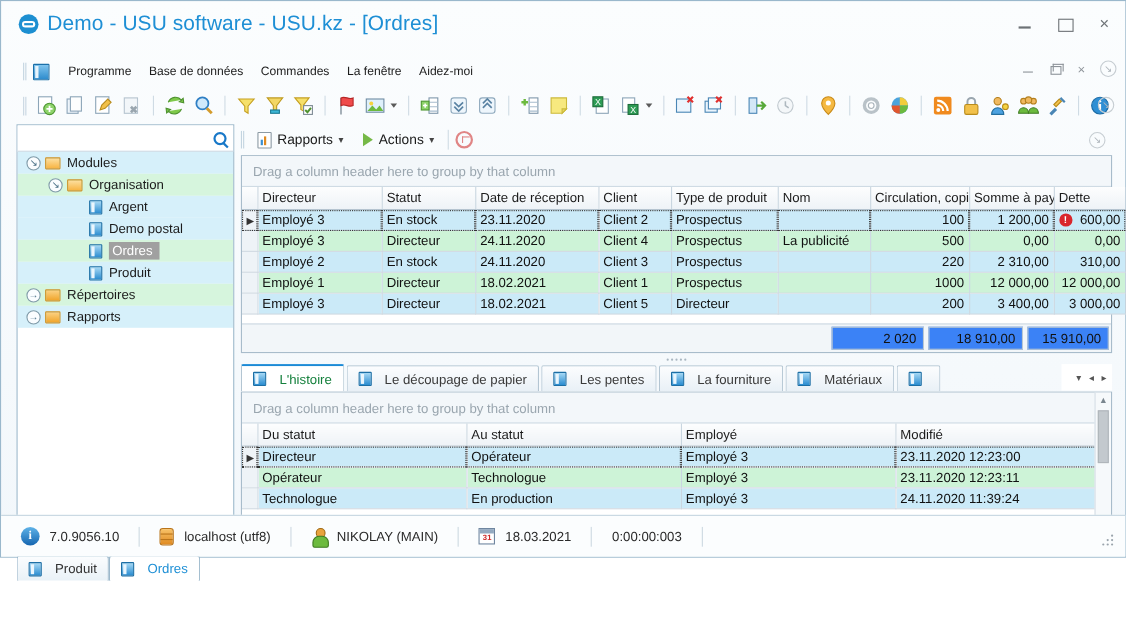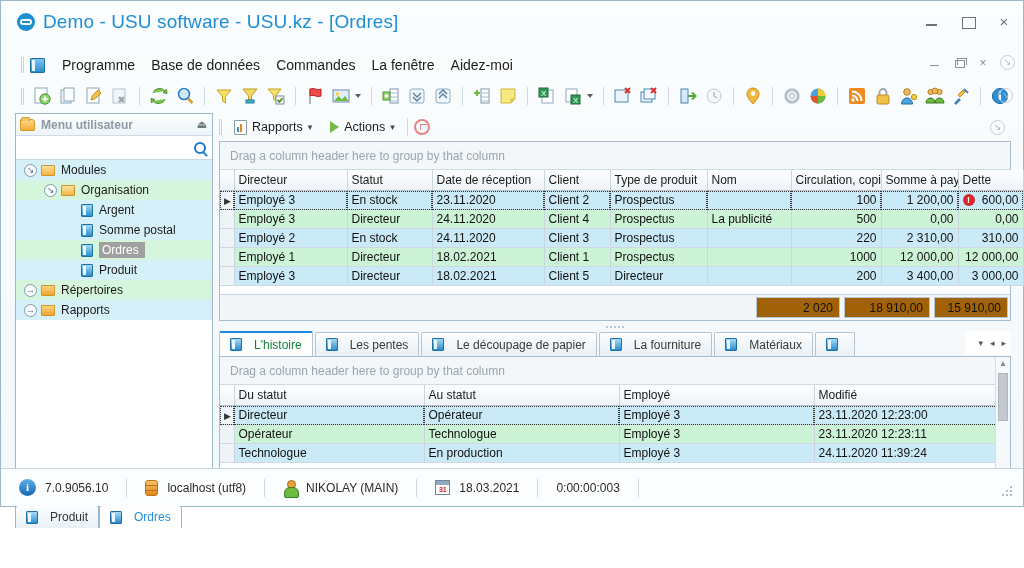--- a/index.html
+++ b/index.html
@@ -58,21 +58,21 @@
     display: flex; align-items: center; padding-left: 20px;
   }
   .menu-grip { width: 3px; height: 16px; border-left:1px solid #c3d4e0; border-right:1px solid #c3d4e0; margin-right: 6px;}
   .menu-doc-icon {
     width: 15px; height: 15px; margin-right: 9px; flex:0 0 auto;
     background: linear-gradient(to bottom,#7fc4ee,#2e8ccd);
     border: 1px solid #1b6fa8; border-radius: 1px; position: relative;
   }
   .menu-doc-icon::before{content:"";position:absolute;left:1px;top:1px;width:3px;height:11px;background:#e8f4fc;}
   .menu-item {
-    padding: 2px 8px; font-size: 14px; color: #1c1c1c; white-space: nowrap;
+    padding: 2px 8px; font-size: 11px; color: #1c1c1c; white-space: nowrap;
   }
   .menubar .winbtns2 {
     position:absolute; right:8px; top:2px; display:flex; gap:10px; align-items:center;
   }
   .mdi-btn { width:14px; height:14px; position:relative; }
   .mdi-min::after{content:"";position:absolute;left:2px;top:9px;width:9px;height:1.5px;background:#8d9399;}
   .mdi-restore::after{content:"";position:absolute;left:3px;top:4px;width:8px;height:6px;border:1.5px solid #8d9399;}
   .mdi-restore::before{content:"";position:absolute;left:5px;top:2px;width:8px;height:6px;border:1.5px solid #8d9399;border-bottom:none;}
   .mdi-close{color:#8d9399;font-size:12px;line-height:14px;text-align:center;}
   .circ-btn {
@@ -206,21 +206,21 @@
     display:inline-block;width:12px;height:12px;border-radius:50%;
     background:#d9262c;color:#fff;font-size:9px;font-weight:bold;line-height:12px;
     text-align:center;float:left;margin-top:1px;
   }
   .summary{
     position:absolute;left:0;right:0;bottom:0;height:26px;
     background:#f2f6f9;border-top:1px solid #ccd8e1;display:flex;align-items:center;
     justify-content:flex-end;padding-right:2px;gap:0;
   }
   .sumcell{
-    height:21px;border:1px solid #b9c7d2;background:#a16207;font-size:12px;
+    height:21px;border:1px solid #b9c7d2;background:#3b82f6;font-size:12px;
     display:flex;align-items:center;justify-content:flex-end;
     padding-right:6px;margin-left:4px;color:#111;
   }
   .splitter{
     position:absolute;left:6px;top:210px;width:792px;height:8px;
     display:flex;align-items:center;justify-content:center;
   }
   .splitter i{width:2px;height:2px;background:#a9b6c0;border-radius:50%;margin:0 1px;}
 
   
@@ -524,25 +524,20 @@
         <circle cx="10" cy="10" r="7.6" fill="#2f8fd4" stroke="#1d6ca5"></circle>
         <path d="M10 8.5v5.5" stroke="#fff" stroke-width="2"></path>
         <circle cx="10" cy="6" r="1.1" fill="#fff"></circle>
       </svg>
     </div>
 
     <div class="circ-btn right-circ">↘</div>
   </div>
 
   <div class="sidebar">
-    <div class="sb-header">
-      <div class="folder-ic"></div>
-      <div class="sb-title">Menu utilisateur</div>
-      <div class="pin-ic">⏏</div>
-    </div>
     <div class="sb-search">
       <div class="mag"></div>
     </div>
     <div class="tree" id="tree">
         <div class="tree-row z0" style="padding-left: 8px;">
           <span class="exp">↘</span>
           <span class="tfolder open"></span>
           <span class="lbl">Modules</span>
         </div>
         <div class="tree-row z1" style="padding-left: 28px;">
@@ -551,21 +546,21 @@
           <span class="lbl">Organisation</span>
         </div>
         <div class="tree-row z0" style="padding-left: 48px;">
           <span style="width: 17px; flex: 0 0 auto;"></span>
           <span class="tbook"></span>
           <span class="lbl">Argent</span>
         </div>
         <div class="tree-row z0" style="padding-left: 48px;">
           <span style="width: 17px; flex: 0 0 auto;"></span>
           <span class="tbook"></span>
-          <span class="lbl">Somme postal</span>
+          <span class="lbl">Demo postal</span>
         </div>
         <div class="tree-row z1 sel" style="padding-left: 48px;">
           <span style="width: 17px; flex: 0 0 auto;"></span>
           <span class="tbook"></span>
           <span class="lbl">Ordres</span>
         </div>
         <div class="tree-row z0" style="padding-left: 48px;">
           <span style="width: 17px; flex: 0 0 auto;"></span>
           <span class="tbook"></span>
           <span class="lbl">Produit</span>
@@ -720,25 +715,25 @@
         <i></i>
     </div>
 
     <div class="tabstrip" id="tabstrip">
         <div class="tab active">
           <span class="tbook"></span>
           <span>L'histoire</span>
         </div>
         <div class="tab">
           <span class="tbook"></span>
+          <span>Le découpage de papier</span>
+        </div>
+        <div class="tab">
+          <span class="tbook"></span>
           <span>Les pentes</span>
-        </div>
-        <div class="tab">
-          <span class="tbook"></span>
-          <span>Le découpage de papier</span>
         </div>
         <div class="tab">
           <span class="tbook"></span>
           <span>La fourniture</span>
         </div>
         <div class="tab">
           <span class="tbook"></span>
           <span>Matériaux</span>
         </div>
         <div class="tab">

